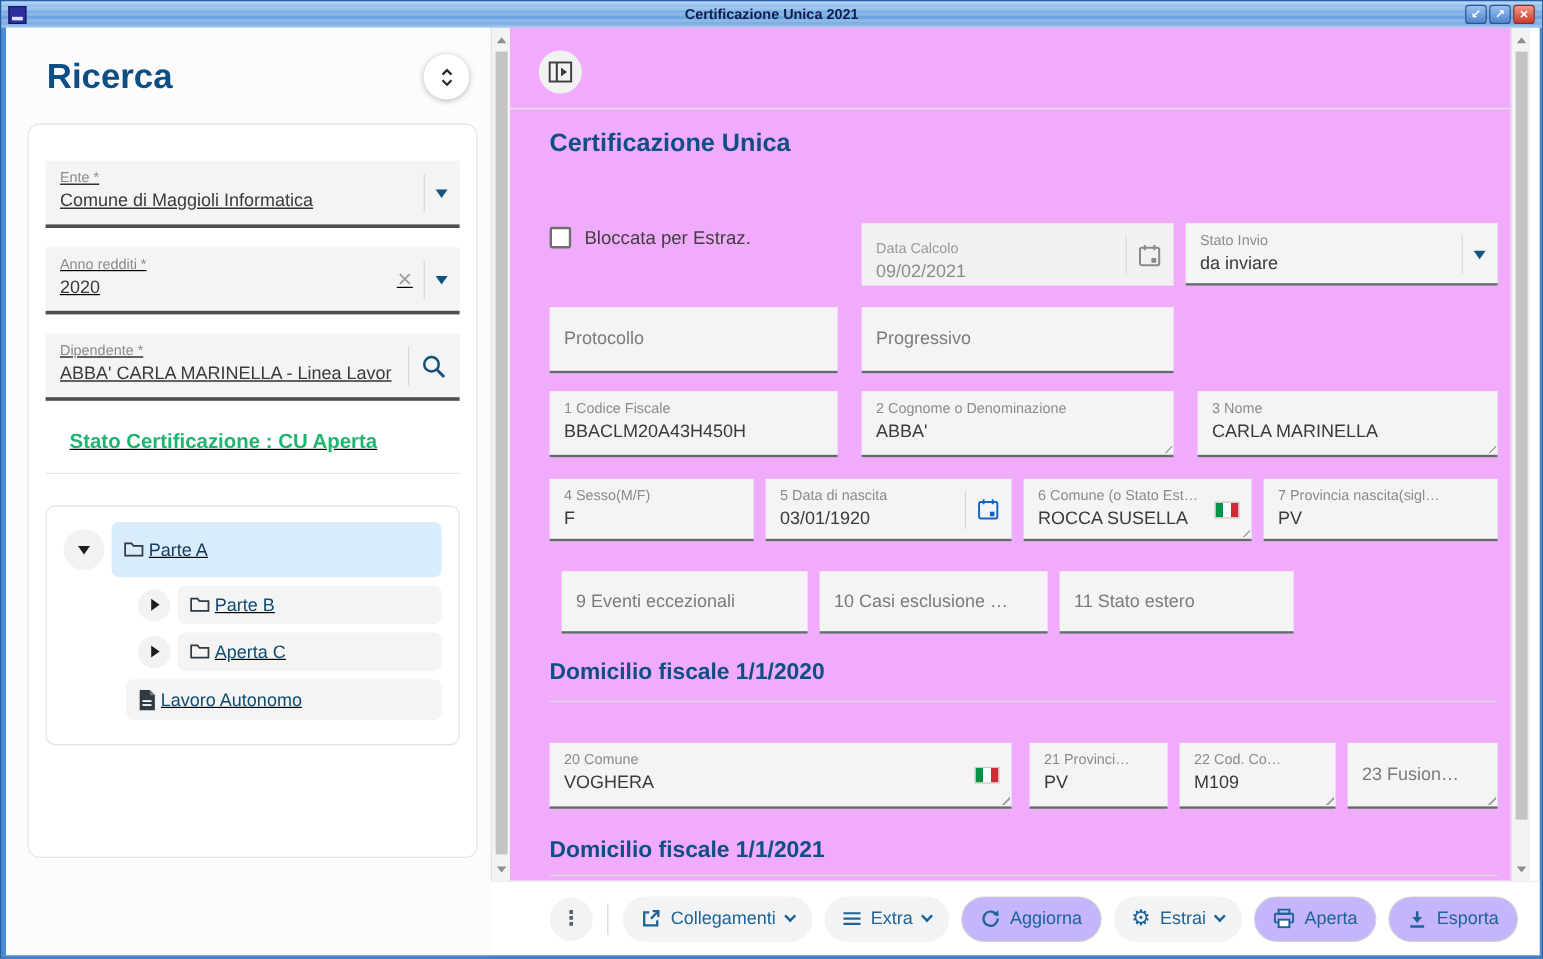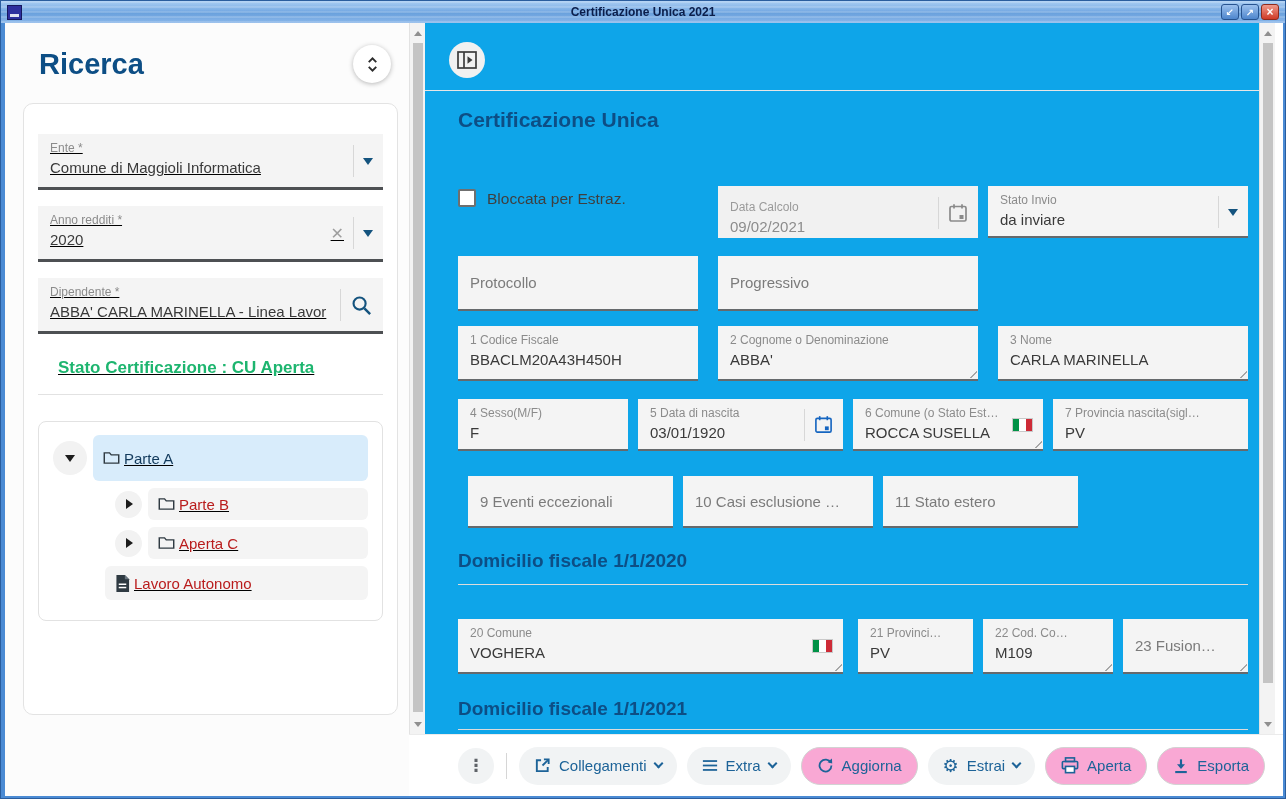--- a/index.html
+++ b/index.html
@@ -62,34 +62,34 @@
   .sb-div { margin-top:16px; border-top:1px solid #e2e2e2; }
 
   .tree-card { margin-top:26px; border:1px solid #e2e2e2; border-radius:8px; padding:13px 14px; }
   .trow { display:flex; align-items:center; margin-bottom:7px; }
   .texp { width:34px; height:34px; border-radius:50%; background:#f2f2f2; display:flex; align-items:center;
     justify-content:center; flex:0 0 auto; margin-right:6px; }
   .texp.small { width:27px; height:27px; }
   .tri-down { width:0; height:0; border:5px solid transparent; border-top:7px solid #1c1c1c; margin-top:6px; }
   .tri-right { width:0; height:0; border:5px solid transparent; border-left:7px solid #1c1c1c; margin-left:6px; }
   .tpill { flex:1; background:#f4f4f4; border-radius:6px; height:32px; display:flex; align-items:center;
-    padding-left:10px; gap:4px; font-size:15px; color:#b91c1c; }
+    padding-left:10px; gap:4px; font-size:15px; color:#0c4a6e; }
   .tpill.sel { background:#d8ecfb; height:46px; color:#123a5c; }
   .tpill .ticon { display:flex; align-items:center; }
 
   
   .scrollcol { position:absolute; top:0; width:16px; background:#f3f3f3; border-left:1px solid #e2e2e2; }
   .sc-up, .sc-dn { position:absolute; left:0; width:100%; height:16px; display:flex; align-items:center; justify-content:center; }
   .sc-up { top:2px; } .sc-dn { bottom:2px; }
   .arr-up { width:0;height:0;border:4px solid transparent;border-bottom:5px solid #8f8f8f;margin-bottom:4px;}
   .arr-dn { width:0;height:0;border:4px solid transparent;border-top:5px solid #8f8f8f;margin-top:4px;}
   .sc-thumb { position:absolute; left:3px; right:2px; background:#c4c4c4; }
 
   
-  .main { position:absolute; left:420px; top:0; width:834px; height:711px; background:#0ea5e9; overflow:hidden; }
+  .main { position:absolute; left:420px; top:0; width:834px; height:711px; background:#f0abfc; overflow:hidden; }
   .m-iconbtn { margin:19px 0 0 24px; width:36px; height:36px; border-radius:50%; background:#f1f1f1;
     display:flex; align-items:center; justify-content:center; }
   .m-topdiv { margin-top:12px; border-top:1px solid #e6e6e6; }
   .m-title { margin:16px 0 0 33px; font-size:21px; font-weight:bold; color:#0d4e85; line-height:26px; }
   .row { display:flex; margin-left:33px; width:790px; }
   .sec-h { margin:0 0 0 33px; font-size:19px; font-weight:bold; color:#0d4e85; line-height:24px; }
   .sec-div { margin-left:33px; width:790px; border-top:1px solid #dcdcdc; }
   .chkwrap { display:flex; align-items:flex-start; padding-top:3px; gap:11px; }
   .chkbox { width:18px; height:18px; border:2px solid #6f6f6f; border-radius:2px; background:#fff; flex:0 0 auto; }
   .chklbl { font-size:15.5px; color:#3f3f3f; padding-top:1px; }
@@ -97,21 +97,21 @@
   
   .toolbar { position:absolute; left:404px; right:0; bottom:0; height:62px; background:#fff;
     border-top:1px solid #ebebeb; display:flex; align-items:center; justify-content:flex-end;
     gap:10px; padding-right:18px; }
   .dots-btn { width:36px; height:36px; border-radius:50%; background:#f1f3f4; color:#5f6368;
     display:flex; align-items:center; justify-content:center; font-size:17px; font-weight:bold; }
   .tb-sep { width:1px; height:26px; background:#d6d6d6; margin:0 2px; }
   .btn { height:38px; border-radius:19px; display:flex; align-items:center; gap:8px; padding:0 15px;
     color:#1d6398; font-size:15px; white-space:nowrap; }
   .btn.pill { background:#f1f3f4; }
-  .btn.outline { background:#f9a8d4; border:1px solid #d2d2d2; }
+  .btn.outline { background:#c4b5fd; border:1px solid #d2d2d2; }
   .chev { width:7px; height:7px; border-right:2px solid #1d6398; border-bottom:2px solid #1d6398;
     transform:rotate(45deg); margin-top:-4px; }
   .gear-glyph { font-family:"DejaVu Sans",sans-serif; font-size:18px; line-height:1; }
   svg { display:block; }
 </style>
 </head>
 <body>
 
 <div class="win">
 

